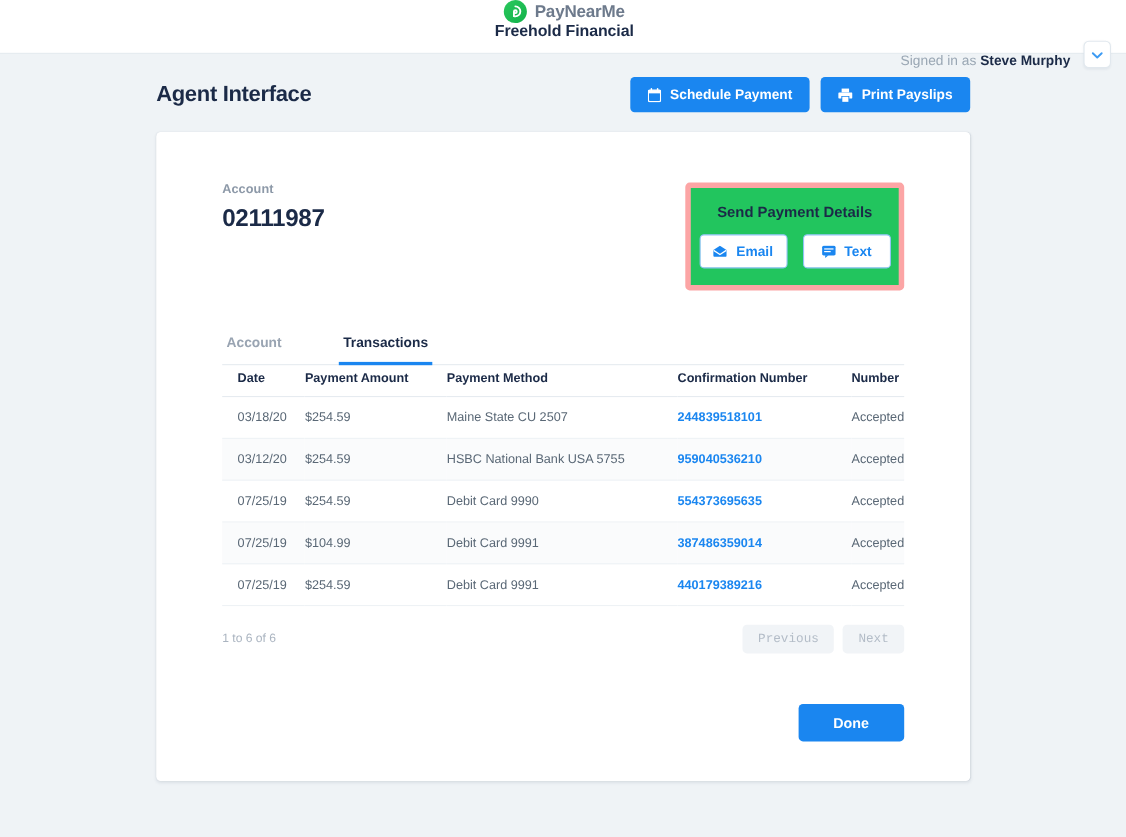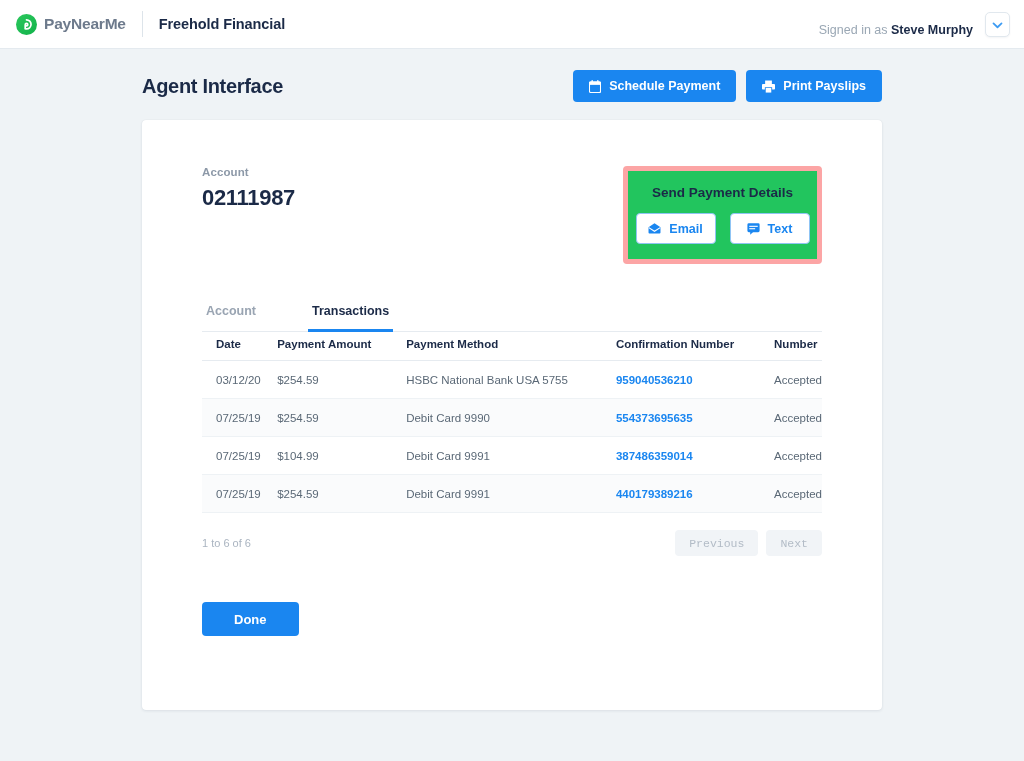--- a/index.html
+++ b/index.html
@@ -19,20 +19,21 @@
 
   
   .topbar {
     height: 49px;
     background: #ffffff;
     display: flex;
     align-items: center;
     padding: 0 14px 0 16px;
     border-bottom: 1px solid #e4eaef;
     position: relative;
+    flex-direction: column;
   }
   .brand {
     display: flex;
     align-items: center;
     gap: 7px;
   }
   .brand-mark {
     width: 21px; height: 21px;
     border-radius: 50%;
     background: linear-gradient(140deg, #2bc85d 0%, #12b24a 100%);
@@ -283,20 +284,21 @@
     font-size: 11.5px;
     height: 26px;
     padding: 0 14px;
     font-family: Liberation Mono, monospace;
     cursor: default;
   }
 
   
   .done-row {
     display: flex;
+    justify-content: flex-end;
     margin: 46px 28px 0 28px;
   }
   .btn-done {
     background: #1a86f0;
     color: #fff;
     border-radius: 4px;
     font-size: 13px;
     font-weight: bold;
     height: 34px;
     padding: 0 32px;
@@ -422,20 +424,27 @@
           <tr>
             <th class="col-date">Date</th>
             <th class="col-amount">Payment Amount</th>
             <th class="col-method">Payment Method</th>
             <th class="col-conf">Confirmation Number</th>
             <th class="col-status">Number</th>
           </tr>
         </thead>
         <tbody>
           <tr>
+            <td class="col-date">03/18/20</td>
+            <td class="col-amount">$254.59</td>
+            <td class="col-method">Maine State CU 2507</td>
+            <td class="col-conf"><a class="conf-link">244839518101</a></td>
+            <td class="col-status">Accepted</td>
+          </tr>
+          <tr>
             <td class="col-date">03/12/20</td>
             <td class="col-amount">$254.59</td>
             <td class="col-method">HSBC National Bank USA 5755</td>
             <td class="col-conf"><a class="conf-link">959040536210</a></td>
             <td class="col-status">Accepted</td>
           </tr>
           <tr>
             <td class="col-date">07/25/19</td>
             <td class="col-amount">$254.59</td>
             <td class="col-method">Debit Card 9990</td>

